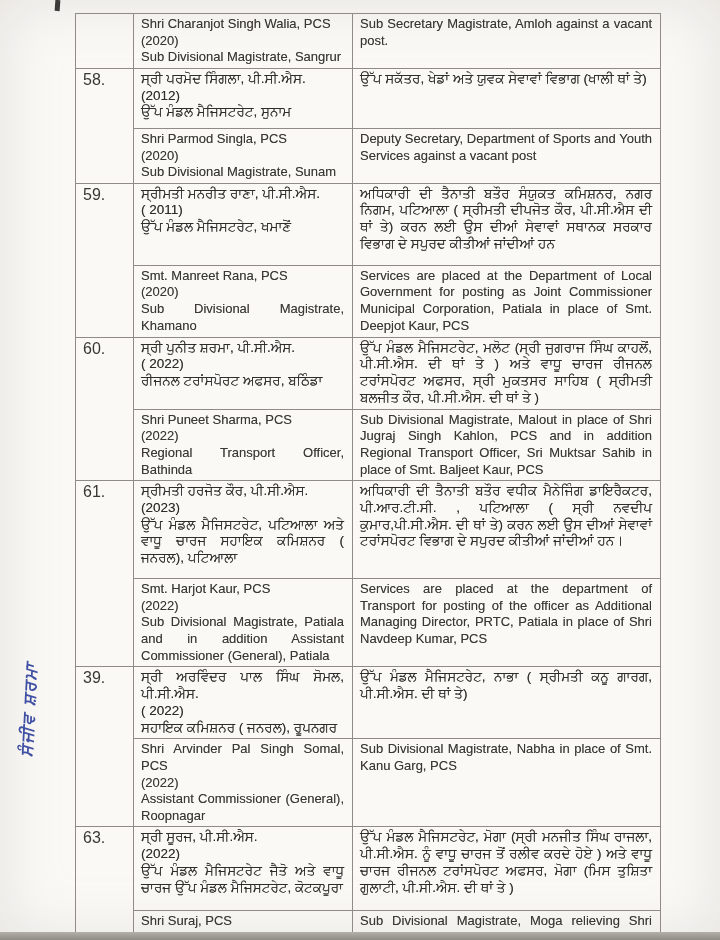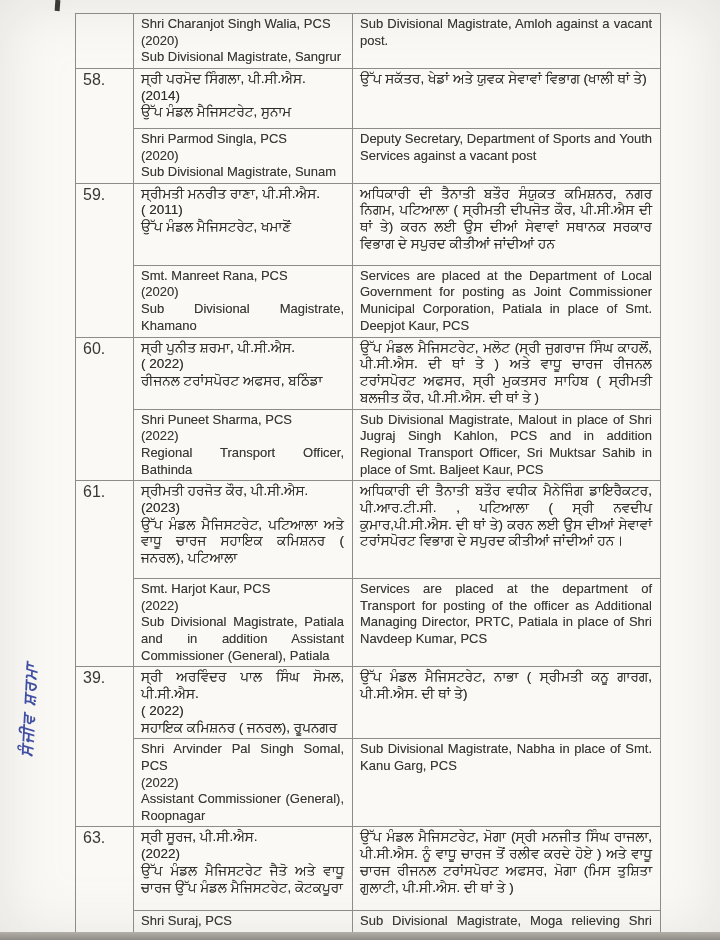--- a/index.html
+++ b/index.html
@@ -76,29 +76,29 @@
         <col class="c-name">
         <col class="c-posting">
     </colgroup>
 
     <tbody>
       <tr style="height:47px">
         <td class="serial"></td>
         <td class="en">Shri Charanjot Singh Walia, PCS
 (2020)
 Sub Divisional Magistrate, Sangrur</td>
-        <td class="en">Sub Divisional Magistrate, Amloh against a vacant post.</td>
+        <td class="en">Sub Secretary Magistrate, Amloh against a vacant post.</td>
       </tr>
     </tbody>
 
     <tbody>
       <tr style="height:60px">
         <td class="serial" rowspan="2">58.</td>
         <td class="pa">ਸ੍ਰੀ ਪਰਮੋਦ ਸਿੰਗਲਾ, ਪੀ.ਸੀ.ਐਸ.
-(2014)
+(2012)
 ਉੱਪ ਮੰਡਲ ਮੈਜਿਸਟਰੇਟ, ਸੁਨਾਮ</td>
         <td class="pa">ਉੱਪ ਸਕੱਤਰ, ਖੇਡਾਂ ਅਤੇ ਯੁਵਕ ਸੇਵਾਵਾਂ ਵਿਭਾਗ (ਖਾਲੀ ਥਾਂ ਤੇ)</td>
       </tr>
       <tr style="height:53px">
         <td class="en">Shri Parmod Singla, PCS
 (2020)
 Sub Divisional Magistrate, Sunam</td>
         <td class="en">Deputy Secretary, Department of Sports and Youth Services against a vacant post</td>
       </tr>
     </tbody>

